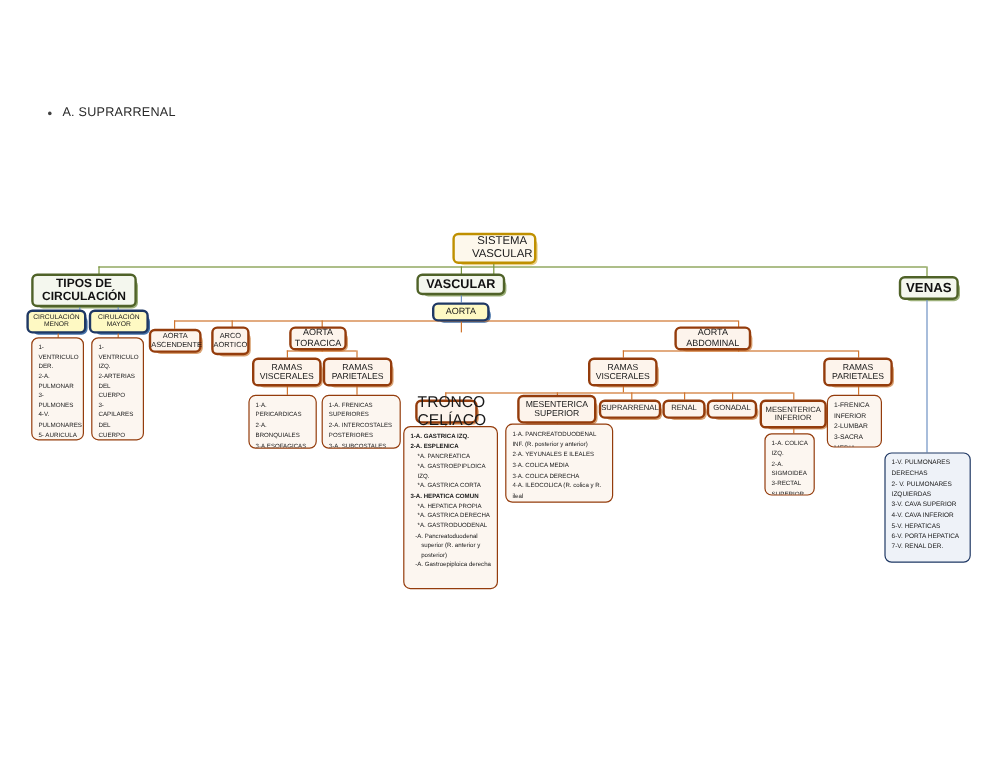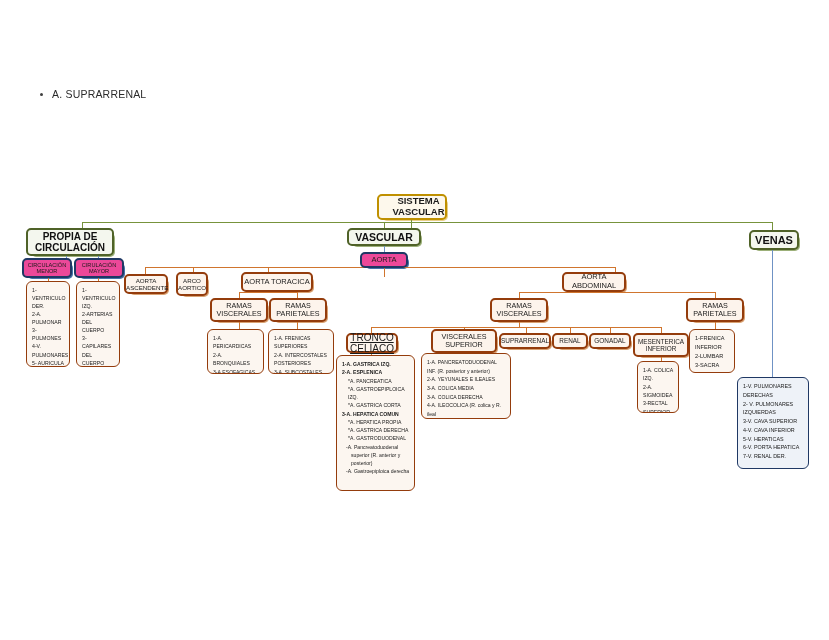--- a/index.html
+++ b/index.html
@@ -25,29 +25,29 @@
   }
   .node .lbl{display:block;width:100%;}
 
   
   .node::before{
     content:"";position:absolute;left:3px;top:3px;right:-3px;bottom:-3px;
     border-radius:5px;z-index:-1;
   }
 
   
-  .n-gold{border:2px solid #bf9000;background:#fdf8ec;color:#1b1b1b;font-weight:bold;padding-left:13px;}
+  .n-gold{border:2px solid #bf9000;background:#fdf8ec;color:#1b1b1b;font-weight:normal;padding-left:13px;}
   .n-gold::before{background:#e8cf87;}
 
   
   .n-green{border:2px solid #4f6228;background:#f4f7ee;color:#111;font-weight:bold;}
   .n-green::before{background:#9cb079;}
 
   
-  .n-blue{border:2px solid #1f3864;background:#ec4899;color:#1a1a1a;}
+  .n-blue{border:2px solid #1f3864;background:#fef9c3;color:#1a1a1a;}
   .n-blue::before{background:#4472a8;}
 
   
   .n-orange{border:2px solid #943c0c;background:#fdf4ec;color:#1a1a1a;}
   .n-orange::before{background:#d9a273;}
 
   
   .listbox{
     position:absolute;box-sizing:border-box;border-radius:6px;
     padding:4px 4px 4px 5px;overflow:hidden;
@@ -123,21 +123,21 @@
   <div class="ln v c-orange" style="left:48px;top:277px;height:6px;"></div>
   <div class="ln v c-orange" style="left:98px;top:277px;height:6px;"></div>
 
   <div class="ln v c-blue" style="left:772px;top:247px;height:130px;"></div>
 
   <div class="node n-gold" style="left:377px;top:194px;width:70px;height:26px;font-size:9.5px;">
     <span class="lbl">SISTEMA VASCULAR</span>
   </div>
 
   <div class="node n-green" style="left:26px;top:228px;width:88px;height:28px;font-size:10px;">
-    <span class="lbl">PROPIA DE CIRCULACIÓN</span>
+    <span class="lbl">TIPOS DE CIRCULACIÓN</span>
   </div>
 
   <div class="node n-green" style="left:347px;top:228px;width:74px;height:18px;font-size:10.5px;">
     <span class="lbl">VASCULAR</span>
   </div>
 
   <div class="node n-green" style="left:749px;top:230px;width:50px;height:20px;font-size:11px;">
     <span class="lbl">VENAS</span>
   </div>
 
@@ -169,21 +169,21 @@
   </div>
 
   <div class="node n-orange" style="left:124px;top:274px;width:44px;height:20px;font-size:6.2px;">
     <span class="lbl">AORTA ASCENDENTE</span>
   </div>
 
   <div class="node n-orange" style="left:176px;top:272px;width:32px;height:24px;font-size:6.2px;">
     <span class="lbl">ARCO AORTICO</span>
   </div>
 
-  <div class="node n-orange" style="left:241px;top:272px;width:72px;height:20px;font-size:7.5px;">
+  <div class="node n-orange" style="left:241px;top:272px;width:48px;height:20px;font-size:7.5px;">
     <span class="lbl">AORTA TORACICA</span>
   </div>
 
   <div class="node n-orange" style="left:562px;top:272px;width:64px;height:20px;font-size:7.5px;">
     <span class="lbl">AORTA ABDOMINAL</span>
   </div>
 
   <div class="node n-orange" style="left:210px;top:298px;width:58px;height:24px;font-size:7.2px;">
     <span class="lbl">RAMAS VISCERALES</span>
   </div>
@@ -210,26 +210,26 @@
   <div class="node n-orange" style="left:686px;top:298px;width:58px;height:24px;font-size:7.2px;">
     <span class="lbl">RAMAS PARIETALES</span>
   </div>
 
   <div class="listbox orange" style="left:689px;top:329px;width:46px;height:44px;font-size:5.6px;line-height:1.6;">
     <span class="li">1-FRENICA INFERIOR</span>
     <span class="li">2-LUMBAR</span>
     <span class="li">3-SACRA MEDIA</span>
   </div>
 
-  <div class="node n-orange" style="left:346px;top:333px;width:52px;height:20px;font-size:10px;text-decoration:underline;">
+  <div class="node n-orange" style="left:346px;top:333px;width:52px;height:20px;font-size:13px;">
     <span class="lbl">TRONCO CELÍACO</span>
   </div>
 
   <div class="node n-orange" style="left:431px;top:329px;width:66px;height:24px;font-size:7.2px;">
-    <span class="lbl">VISCERALES SUPERIOR</span>
+    <span class="lbl">MESENTERICA SUPERIOR</span>
   </div>
 
   <div class="node n-orange" style="left:499px;top:333px;width:52px;height:16px;font-size:6.4px;">
     <span class="lbl">SUPRARRENAL</span>
   </div>
 
   <div class="node n-orange" style="left:552px;top:333px;width:36px;height:16px;font-size:6.4px;">
     <span class="lbl">RENAL</span>
   </div>
 

